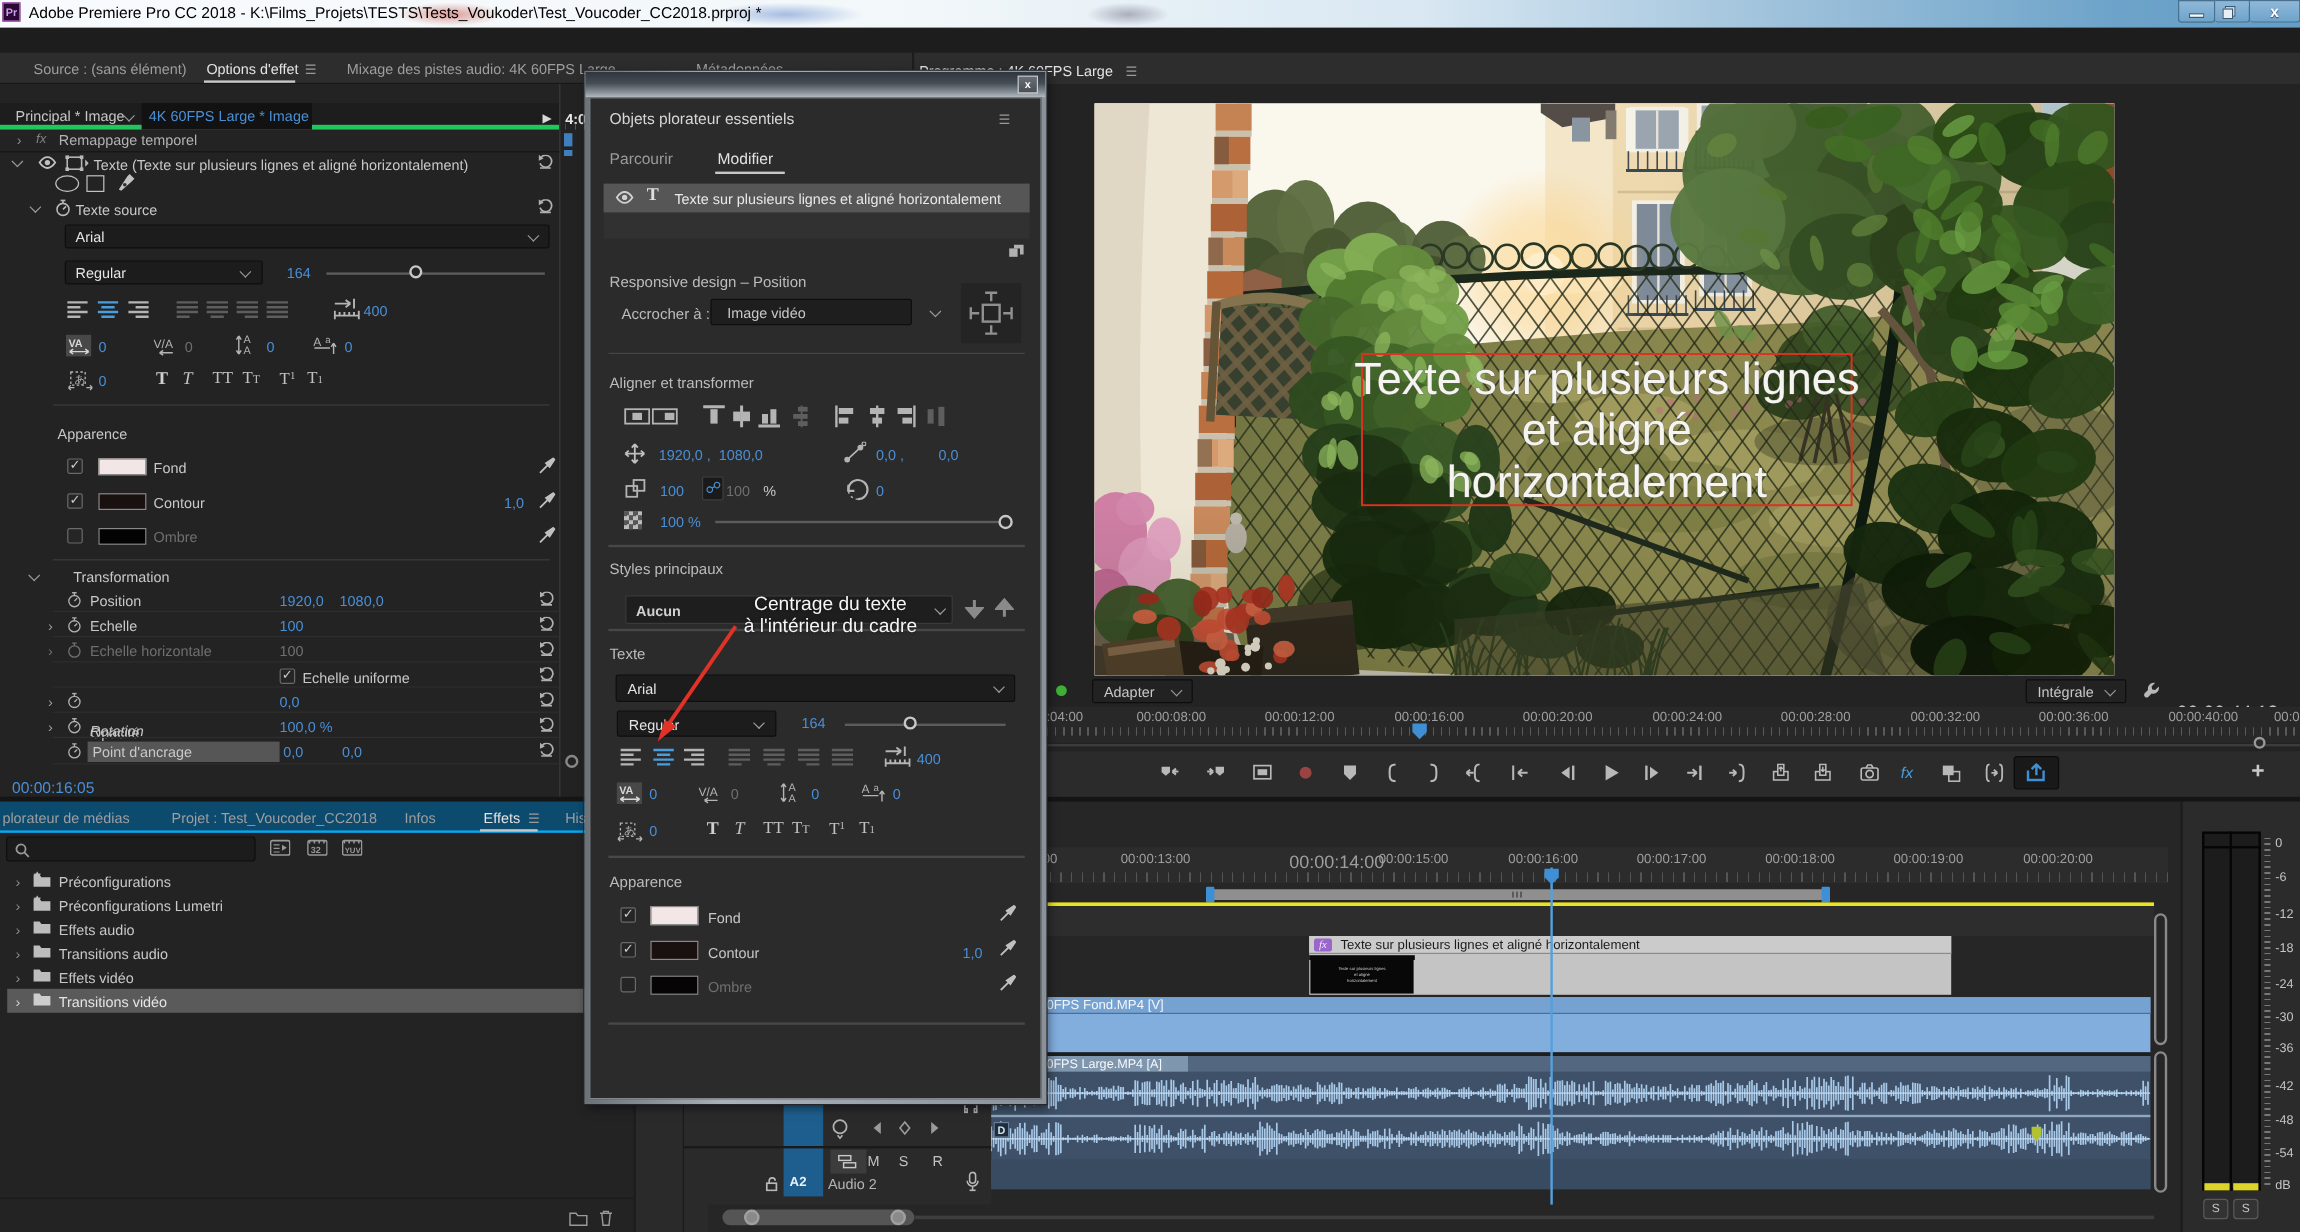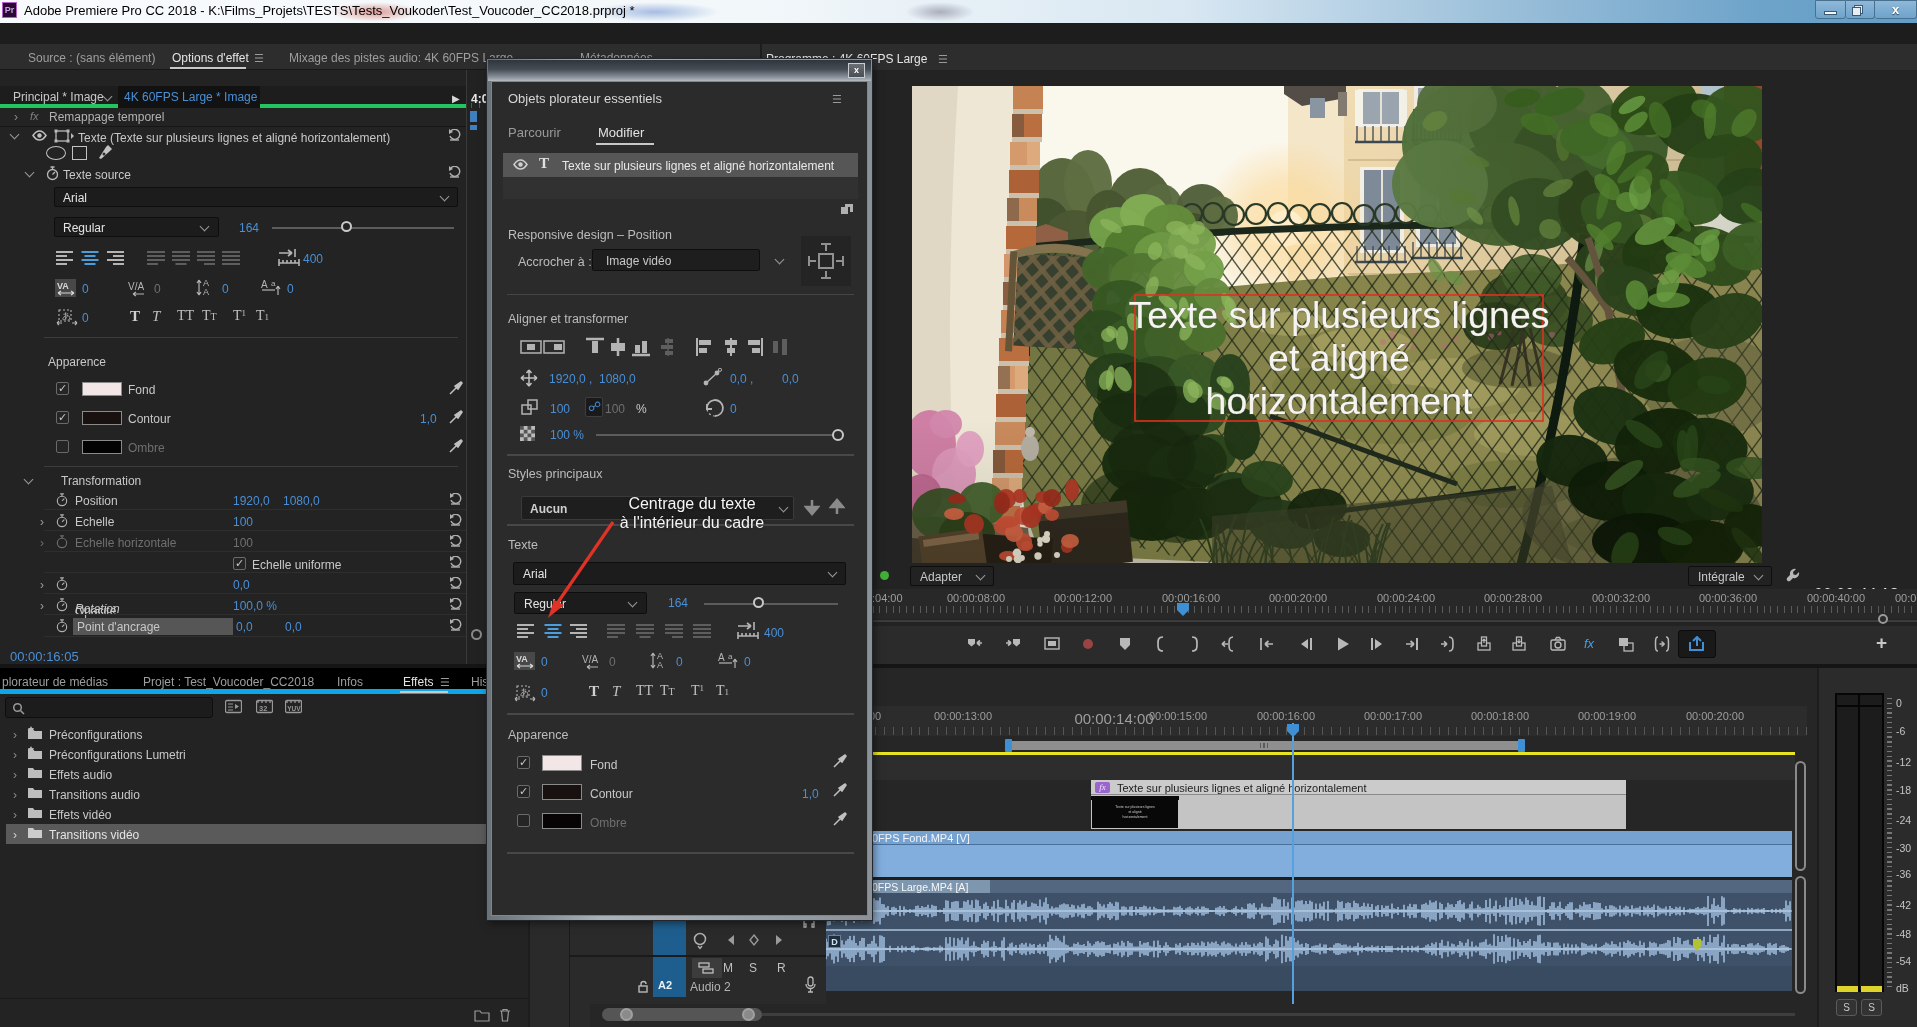--- a/index.html
+++ b/index.html
@@ -331,21 +331,21 @@
  <div class="ab" style="left:44px;top:549px;width:422px;height:1px;background:#2e2e2e;"></div>
  <div class="ab" style="left:44px;top:570px;width:422px;height:1px;background:#2e2e2e;"></div>
  <div class="ab" style="left:44px;top:592px;width:422px;height:1px;background:#2e2e2e;"></div>
 
  <div class="ab tb" style="left:10px;top:605px;font-size:13px;">00:00:16:05</div>
 </div>
 
 <div class="ab vline" style="left:0;top:664px;width:1917px;height:4px;"></div>
 
 <div class="ab pan" style="left:0;top:668px;width:528px;height:359px;">
- <div class="ab" style="left:0;top:0;width:528px;height:26px;background:#000000;border-bottom:5px solid #0ea5e9;">
+ <div class="ab" style="left:0;top:0;width:528px;height:26px;background:#0c4a6e;border-bottom:2px solid #0ea5e9;">
   <div class="ab t" style="left:2px;top:7px;">plorateur de médias</div>
   <div class="ab t" style="left:143px;top:7px;">Projet : Test_Voucoder_CC2018</div>
   <div class="ab t" style="left:337px;top:7px;">Infos</div>
   <div class="ab tw" style="left:403px;top:7px;">Effets</div>
   <div class="ab" style="left:400px;top:23px;width:48px;height:2px;background:#c8c8c8;"></div>
   <div class="ab" style="left:440px;top:8px;color:#9a9a9a;font-size:11px;">☰</div>
   <div class="ab t" style="left:471px;top:7px;">His</div>
  </div>
  <div class="ab inp" style="left:5px;top:29px;width:208px;height:21px;border-radius:3px;">
   <svg class="ab" style="left:6px;top:4px" width="13" height="13" viewBox="0 0 13 13">

